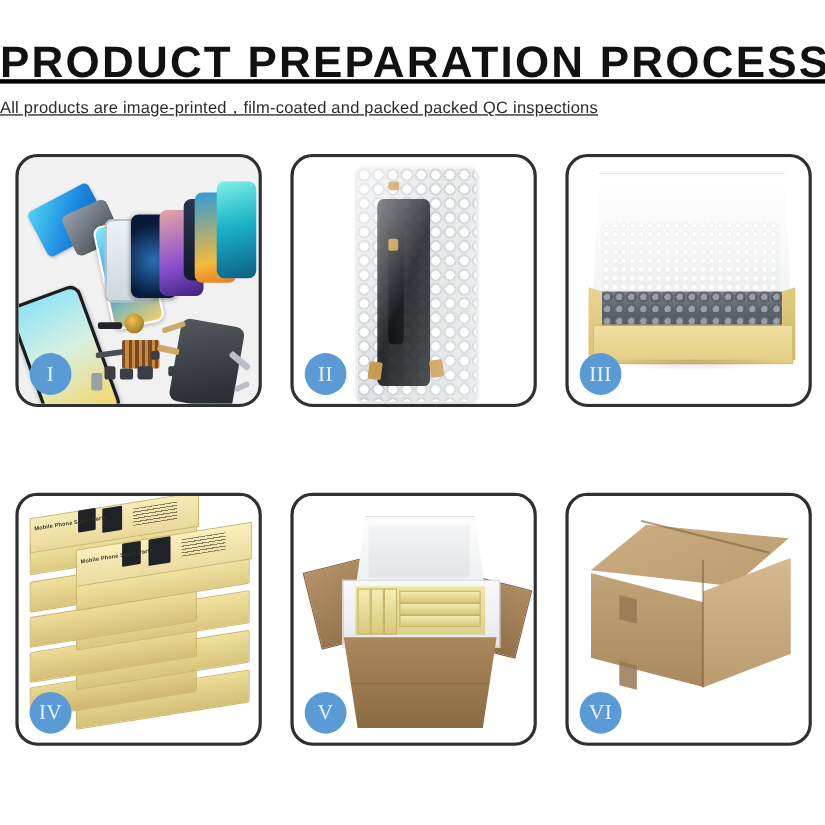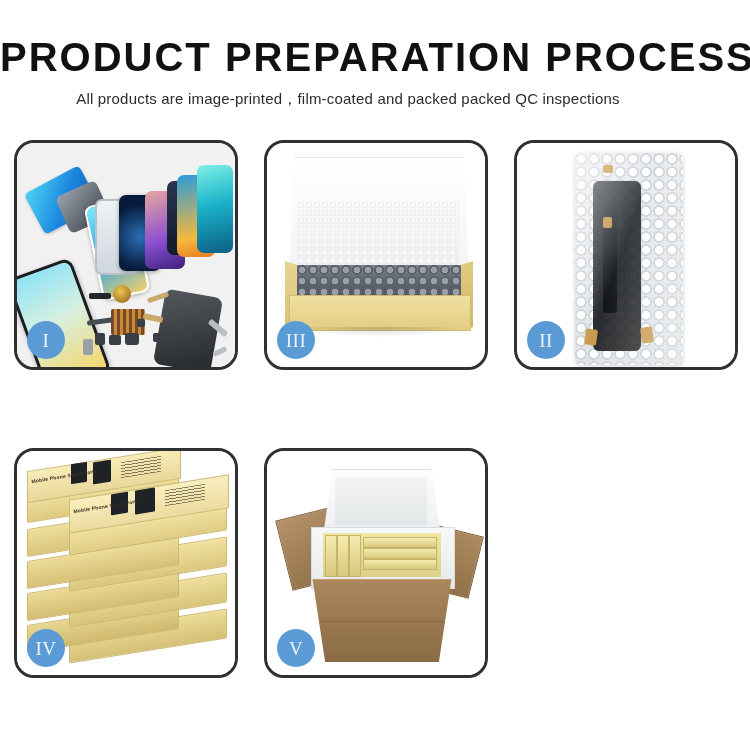--- a/index.html
+++ b/index.html
@@ -4,21 +4,21 @@
 <style>
   html,body{margin:0;padding:0;}
   body{
     width:750px;height:750px;background:#ffffff;
     font-family:"Liberation Sans",sans-serif;
     overflow:hidden;position:relative;
   }
   .page{width:750px;height:750px;position:relative;}
 
   
-  .header{position:absolute;left:0;top:34px;width:696px;text-align:center;}
+  .header{position:absolute;left:0;top:34px;width:696px;text-decoration:underline;}
   .title{
     font-size:40px;line-height:46px;font-weight:700;color:#111111;
     letter-spacing:2.0px;white-space:nowrap;
   }
   .subtitle{
     margin-top:10px;font-size:15px;line-height:18px;color:#2b2b2b;
     letter-spacing:.2px;white-space:nowrap;font-weight:400;
   }
 
   
@@ -249,44 +249,44 @@
           <div class="chip s10"></div>
           <div class="chip s11"></div>
           <div class="chip s12"></div>
           <div class="chip s13"></div>
           <div class="chip s14"></div>
         </div>
         <div class="badge">I</div>
       </div>
 
       <div class="card">
-        <div class="card-media c3">
-          <div class="b3-lid"></div>
-          <div class="b3-foam"></div>
-          <div class="b3-items"></div>
-          <div class="b3-lside"></div>
-          <div class="b3-rside"></div>
-          <div class="b3-front"></div>
-          <div class="b3-shadow"></div>
-        </div>
-        <div class="badge">III</div>
-      </div>
-
-      <div class="card">
         <div class="card-media c2">
           <div class="bw"></div>
           <div class="bw-item"></div>
           <div class="bw-flex"></div>
           <div class="bw-tan t1"></div>
           <div class="bw-tan t2"></div>
           <div class="bw-tan t3"></div>
           <div class="bw-tan t4"></div>
           <div class="bw-sheen"></div>
         </div>
         <div class="badge">II</div>
+      </div>
+
+      <div class="card">
+        <div class="card-media c3">
+          <div class="b3-lid"></div>
+          <div class="b3-foam"></div>
+          <div class="b3-items"></div>
+          <div class="b3-lside"></div>
+          <div class="b3-rside"></div>
+          <div class="b3-front"></div>
+          <div class="b3-shadow"></div>
+        </div>
+        <div class="badge">III</div>
       </div>
 
     </div>
 
     <div class="row">
 
       <div class="card">
         <div class="card-media c4">
           <div class="stack">
             <div class="sb sbI"></div>
@@ -326,16 +326,28 @@
           <div class="v-slab" style="left:82px;top:84px;width:10px;height:40px;"></div>
           <div class="v-slab" style="left:96px;top:86px;width:72px;height:9px;"></div>
           <div class="v-slab" style="left:96px;top:97px;width:72px;height:9px;"></div>
           <div class="v-slab" style="left:96px;top:108px;width:72px;height:9px;"></div>
           <div class="v-body"></div>
           <div class="v-bodyline"></div>
         </div>
         <div class="badge">V</div>
       </div>
 
+      <div class="card">
+        <div class="card-media c6">
+          <div class="k-top"></div>
+          <div class="k-left"></div>
+          <div class="k-right"></div>
+          <div class="k-seam"></div>
+          <div class="k-edge"></div>
+          <div class="k-tape1"></div>
+          <div class="k-tape2"></div>
+        </div>
+        <div class="badge">VI</div>
+      </div>
 
     </div>
   </div>
 </div>
 
 </body></html>

